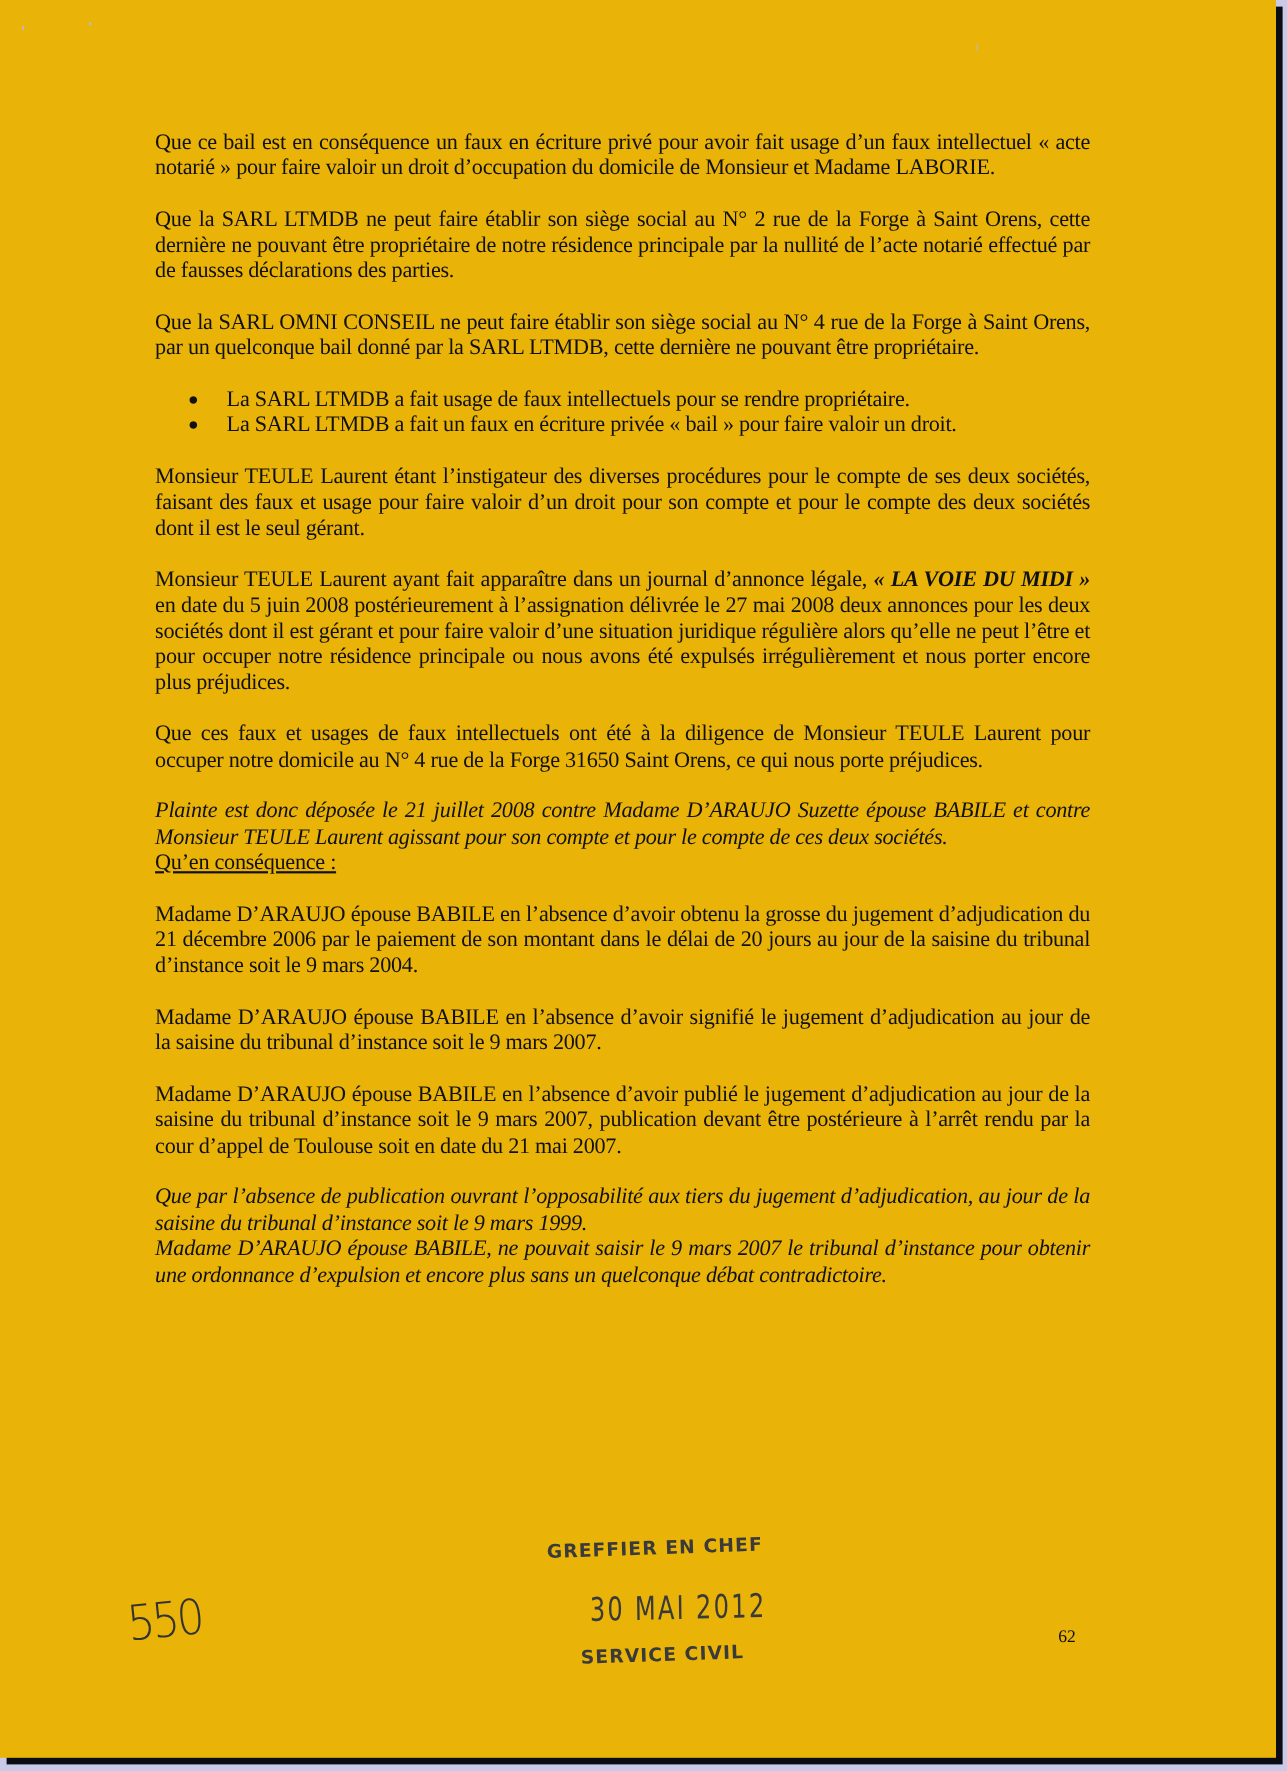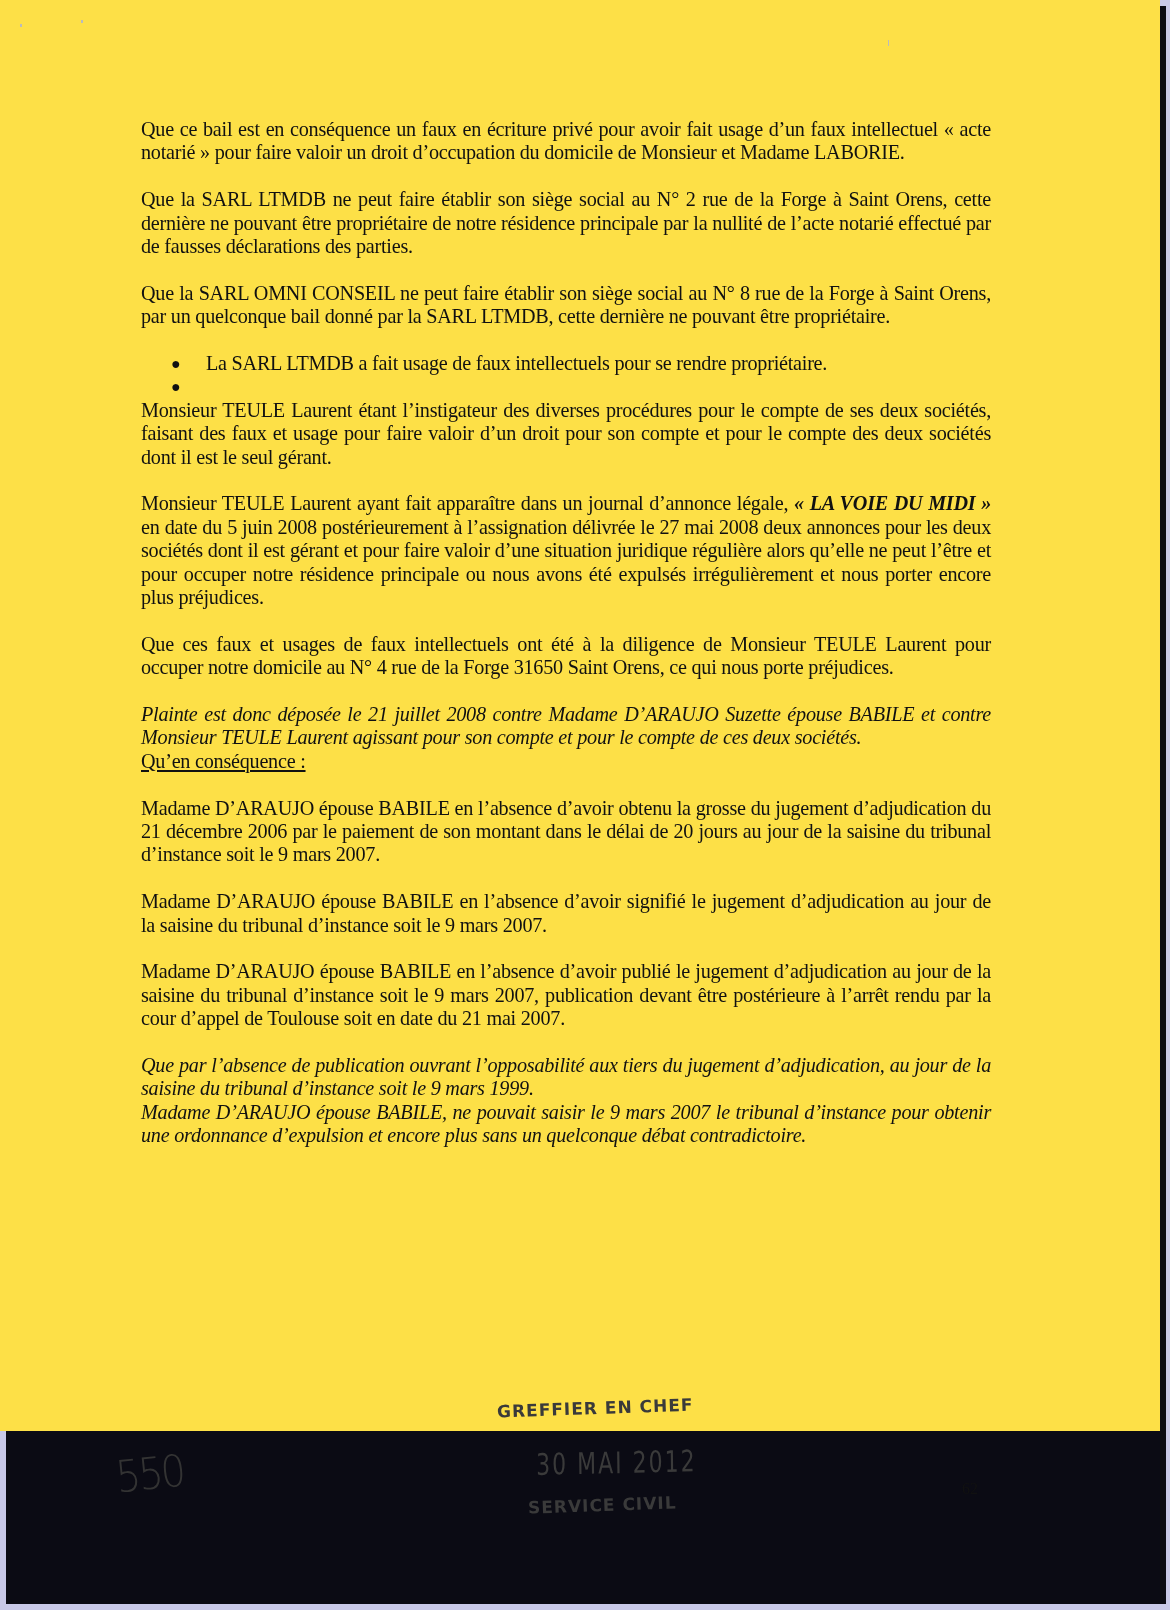--- a/index.html
+++ b/index.html
@@ -10,22 +10,22 @@
     overflow: hidden;
     font-family: "Liberation Serif", "DejaVu Serif", serif;
   }
   .shadow {
     position: absolute; left: 6px; top: 6px;
     width: 1160px; height: 1598px;
     background: #0b0b14;
   }
   .page {
     position: absolute; left: 0; top: 0;
-    width: 1160px; height: 1431px;
-    background: #fde047;
+    width: 1160px; height: 1598px;
+    background: #eab308;
     color: #111;
   }
   .body-text {
     position: absolute;
     left: 141px; top: 118px;
     width: 850px;
     font-size: 20.2px;
     line-height: 23.4px;
     letter-spacing: -0.25px;
   }
@@ -78,43 +78,44 @@
 <div class="page">
 
   <span class="speck" style="left:20px;top:24px;"></span>
   <span class="speck" style="left:81px;top:20px;"></span>
   <span class="speck" style="left:888px;top:40px;height:6px;width:1px;"></span>
 
   <div class="body-text">
 
     <p class="para">Que ce bail est en conséquence un faux en écriture privé pour avoir fait usage d’un faux intellectuel « acte notarié » pour faire valoir un droit d’occupation du domicile de Monsieur et Madame LABORIE.</p>
     <p class="para">Que la SARL LTMDB ne peut faire établir son siège social au N° 2 rue de la Forge à Saint Orens, cette dernière ne pouvant être propriétaire de notre résidence principale par la nullité de l’acte notarié effectué par de fausses déclarations des parties.</p>
-    <p class="para">Que la SARL OMNI CONSEIL ne peut faire établir son siège social au N° 8 rue de la Forge à Saint Orens, par un quelconque bail donné par la SARL LTMDB, cette dernière ne pouvant être propriétaire.</p>
+    <p class="para">Que la SARL OMNI CONSEIL ne peut faire établir son siège social au N° 4 rue de la Forge à Saint Orens, par un quelconque bail donné par la SARL LTMDB, cette dernière ne pouvant être propriétaire.</p>
 
     <ul class="bullets">
       <li>
         <span class="bullet-dot">●</span>
         <span>La SARL LTMDB a fait usage de faux intellectuels pour se rendre propriétaire.</span>
       </li>
       <li>
         <span class="bullet-dot">●</span>
+        <span>La SARL LTMDB a fait un faux en écriture privée «  bail » pour faire valoir un droit.</span>
       </li>
     </ul>
 
     <p class="para">Monsieur TEULE Laurent étant l’instigateur des diverses procédures pour le compte de ses deux sociétés, faisant des faux et usage pour faire valoir d’un droit pour son compte et pour le compte des deux sociétés dont il est le seul gérant.</p>
 
     <p class="para"><span>Monsieur TEULE Laurent ayant fait apparaître dans un journal d’annonce légale, </span><span class="bi">« LA VOIE DU MIDI »</span><span> en date du 5 juin 2008 postérieurement à l’assignation délivrée le 27 mai 2008 deux annonces pour les deux sociétés dont il est gérant et pour faire valoir d’une situation juridique régulière alors qu’elle ne peut l’être et pour occuper notre résidence principale ou nous avons été expulsés irrégulièrement et nous porter encore plus préjudices.</span></p>
 
     <p class="para">Que ces faux  et usages de faux intellectuels ont été à la diligence de Monsieur TEULE Laurent pour occuper notre domicile au N° 4 rue de la Forge 31650 Saint Orens, ce qui nous porte préjudices.</p>
 
     <p class="para tight">Plainte est donc déposée le 21 juillet 2008 contre Madame D’ARAUJO Suzette épouse BABILE et contre Monsieur TEULE Laurent agissant pour son compte et pour le compte de ces deux sociétés.</p>
 
     <div class="heading-underlined">Qu’en conséquence :</div>
 
-    <p class="para">Madame D’ARAUJO épouse BABILE en l’absence d’avoir obtenu la grosse du jugement d’adjudication du 21 décembre 2006 par le paiement de son montant dans le délai de 20 jours au jour de la saisine du tribunal d’instance soit le 9 mars 2007.</p>
+    <p class="para">Madame D’ARAUJO épouse BABILE en l’absence d’avoir obtenu la grosse du jugement d’adjudication du 21 décembre 2006 par le paiement de son montant dans le délai de 20 jours au jour de la saisine du tribunal d’instance soit le 9 mars 2004.</p>
     <p class="para">Madame D’ARAUJO épouse BABILE en l’absence d’avoir signifié le jugement d’adjudication au jour de la saisine du tribunal d’instance soit le 9 mars 2007.</p>
     <p class="para">Madame D’ARAUJO épouse BABILE en l’absence d’avoir publié le jugement d’adjudication au jour de la saisine du tribunal d’instance soit le 9 mars 2007, publication devant être postérieure à l’arrêt rendu par la cour d’appel de Toulouse soit en date du 21 mai 2007.</p>
 
     <p class="para tight">Que par l’absence de publication ouvrant l’opposabilité aux tiers du jugement d’adjudication, au jour de la saisine du tribunal d’instance soit le 9 mars 1999.</p>
     <p class="para tight">Madame D’ARAUJO épouse BABILE, ne pouvait saisir le 9 mars 2007 le tribunal d’instance pour obtenir une ordonnance d’expulsion et encore plus sans un quelconque débat contradictoire.</p>
   </div>
 
   <div class="stamp stamp-greffier">GREFFIER EN CHEF</div>
   <div class="stamp stamp-date">30 MAI 2012</div>
   <div class="stamp stamp-service">SERVICE CIVIL</div>

